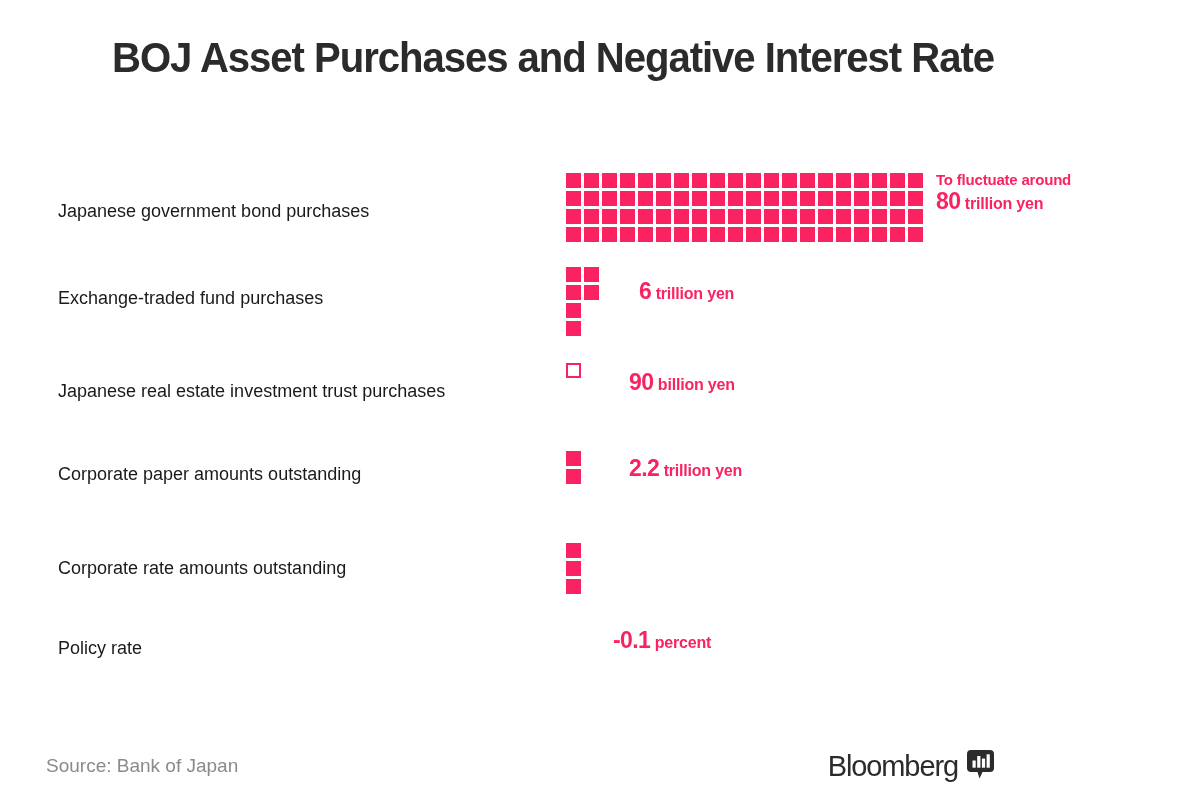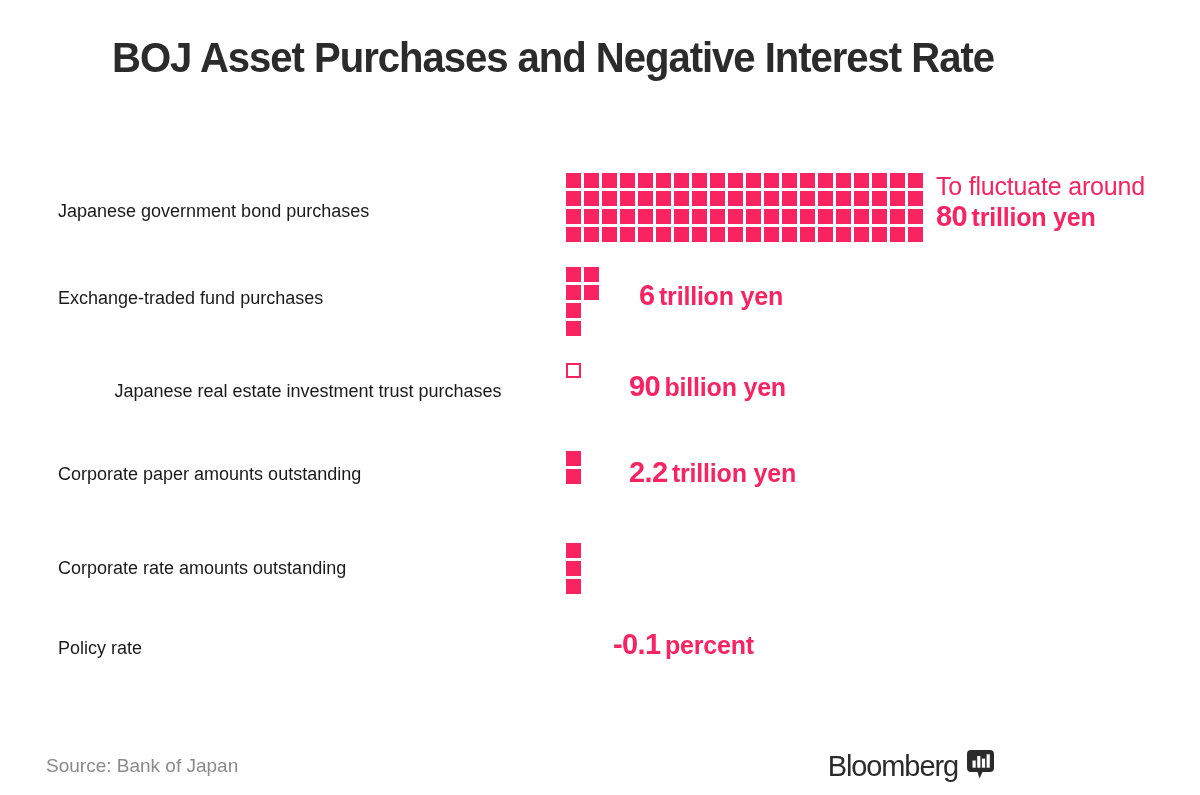--- a/index.html
+++ b/index.html
@@ -90,32 +90,32 @@
   }
 
   
   .value {
     position: absolute;
     color: #f92361;
     white-space: nowrap;
     line-height: 1.12;
   }
   .value .big {
-    font-size: 29px;
+    font-size: 23px;
     font-weight: bold;
     letter-spacing: -0.6px;
   }
   .value .unit {
-    font-size: 25px;
+    font-size: 16px;
     font-weight: bold;
     letter-spacing: -0.2px;
   }
   .value .lead {
-    font-size: 25px;
-    font-weight: normal;
+    font-size: 15px;
+    font-weight: bold;
     display: block;
     letter-spacing: -0.2px;
   }
 
   
   .source {
     position: absolute;
     left: 46px;
     top: 755px;
     font-size: 19px;
@@ -242,21 +242,21 @@
           <div class="sq"></div>
           <div class="sq"></div>
           <div class="sq"></div>
           <div class="sq"></div>
           <div class="sq"></div>
           <div class="sq"></div>
         </div>
         <div class="value" style="left: 639px; top: 25px;"><span class="big">6</span> <span class="unit">trillion yen</span></div>
       </div>
       <div class="row" style="top: 190px;">
-        <div class="row-label" style="top: 31px; text-align: center;">Japanese real estate investment trust purchases</div>
+        <div class="row-label" style="top: 31px;">Japanese real estate investment trust purchases</div>
         <div class="glyphs" style="top: 13px; grid-template-rows: repeat(1, 15px);">
           <div class="sq hollow"></div>
         </div>
         <div class="value" style="left: 629px; top: 20px;"><span class="big">90</span> <span class="unit">billion yen</span></div>
       </div>
       <div class="row" style="top: 278px;">
         <div class="row-label" style="top: 26px;">Corporate paper amounts outstanding</div>
         <div class="glyphs" style="top: 13px; grid-template-rows: repeat(2, 15px);">
           <div class="sq"></div>
           <div class="sq"></div>

